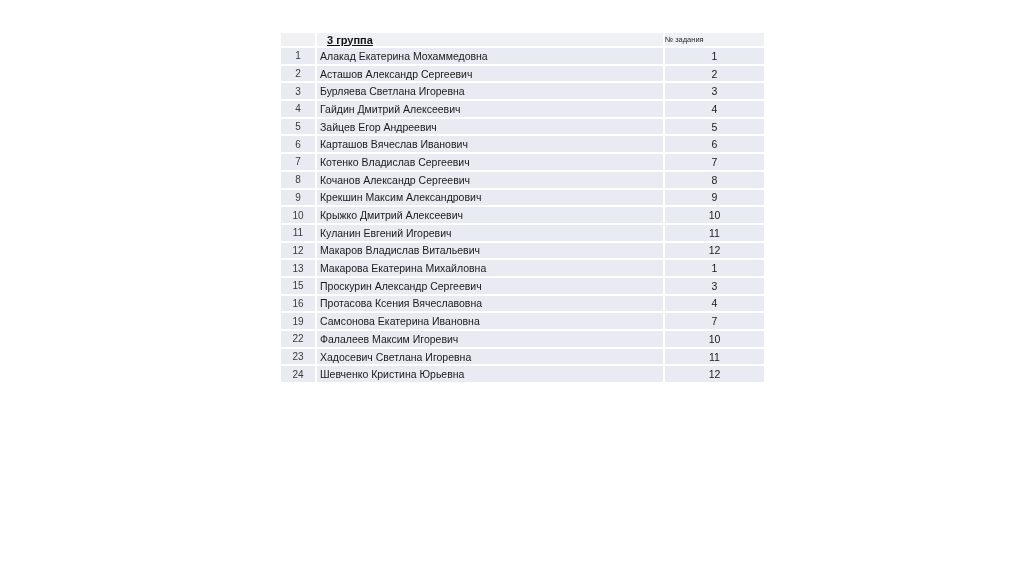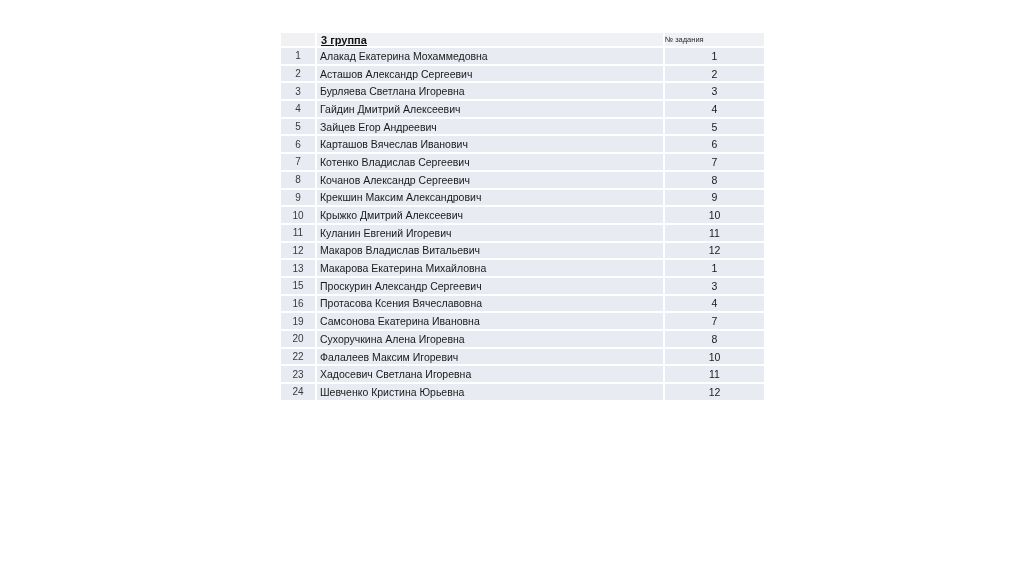--- a/index.html
+++ b/index.html
@@ -40,21 +40,21 @@
 
   tr.header-row td { height: 13px; }
   td.hcell-corner {
     background: #f1f1f3;
   }
   td.hcell-group {
     background: #eff1f5;
     font-weight: bold;
     font-size: 11px;
     color: #111111;
-    padding-left: 4px;
+    padding-left: 10px;
     text-decoration: underline;
   }
   td.hcell-task {
     background: #eff1f5;
     font-size: 7.5px;
     color: #2b2b2b;
   }
 
   tr.data-row td {
     height: 15.7px;
@@ -185,25 +185,20 @@
   </tr>
 
 
 
   <tr class="data-row">
     <td class="cell-idx">19</td>
     <td class="cell-name">Самсонова Екатерина Ивановна</td>
     <td class="cell-task">7</td>
   </tr>
 
-  <tr class="data-row">
-    <td class="cell-idx">20</td>
-    <td class="cell-name">Сухоручкина Алена Игоревна</td>
-    <td class="cell-task">8</td>
-  </tr>
 
 
   <tr class="data-row">
     <td class="cell-idx">22</td>
     <td class="cell-name">Фалалеев Максим Игоревич</td>
     <td class="cell-task">10</td>
   </tr>
 
   <tr class="data-row">
     <td class="cell-idx">23</td>

